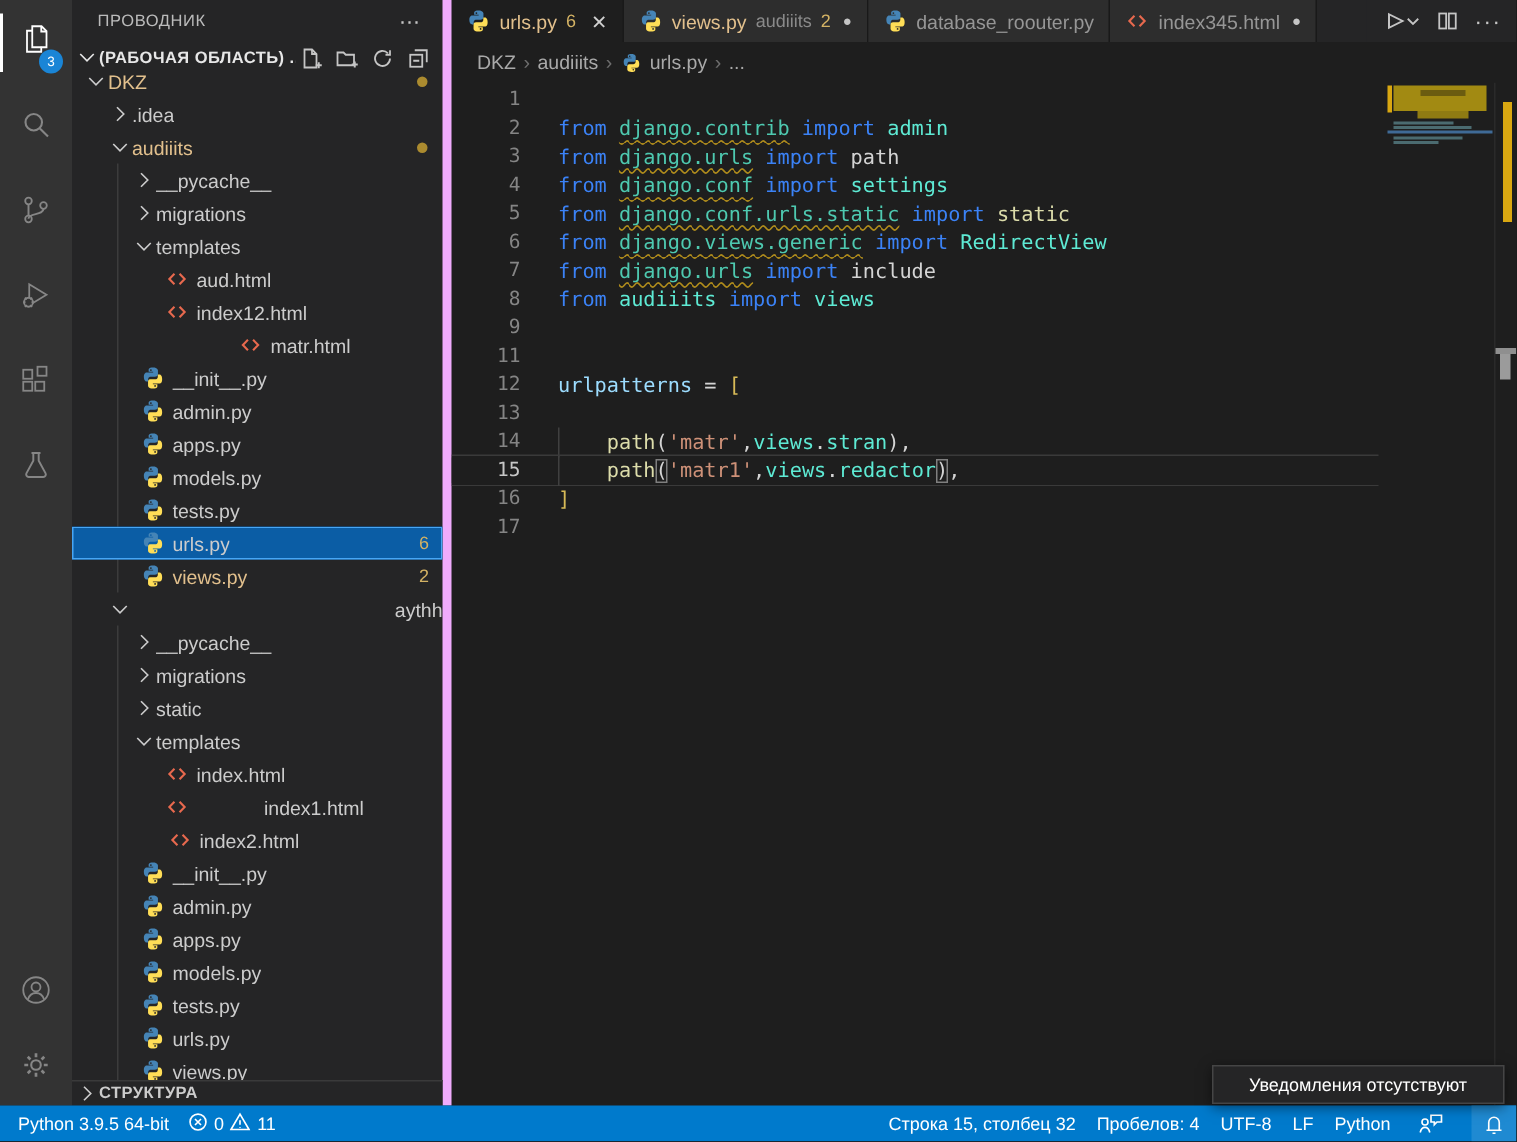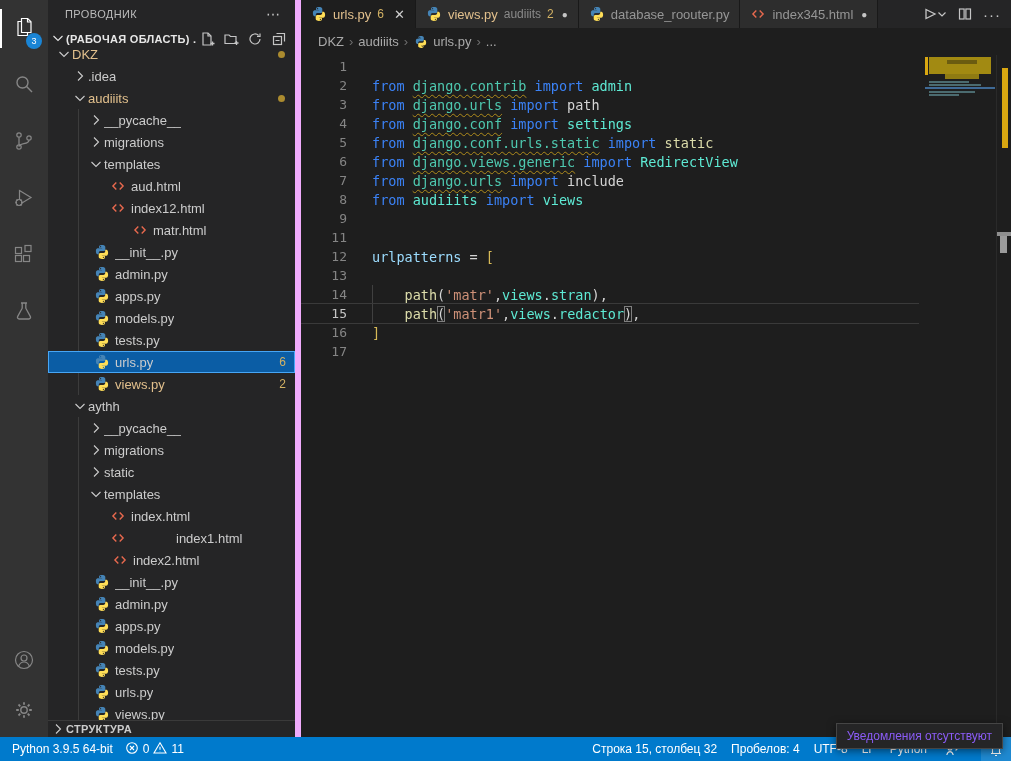--- a/index.html
+++ b/index.html
@@ -88,21 +88,21 @@
 
   
   .statusbar { position:absolute; left:0; right:0; bottom:0; height:24px; background:#007acc; color:#ffffff; display:flex; align-items:center; font-size:12px; }
   .st-left { display:flex; align-items:center; gap:12px; padding-left:12px; }
   .st-right { margin-left:auto; display:flex; align-items:center; gap:14px; }
   .st-item { display:flex; align-items:center; gap:4px; cursor:pointer; }
   .problems { display:flex; align-items:center; gap:4px; }
   .bell-wrap { width:30px; height:24px; display:flex; align-items:center; justify-content:center; background:#1f8ad2; cursor:pointer; }
   .fb-wrap { width:26px; height:24px; display:flex; align-items:center; justify-content:center; cursor:pointer; }
 
-  .tooltip { position:absolute; right:8px; bottom:12px; background:#252526; border:1px solid #454545; color:#8b5cf6; font-size:12px; padding:5px 10px; box-shadow:0 2px 8px rgba(0,0,0,.5); white-space:nowrap; }
+  .tooltip { position:absolute; right:8px; bottom:25px; background:#252526; border:1px solid #454545; color:#ffffff; font-size:12px; padding:5px 24px; box-shadow:0 2px 8px rgba(0,0,0,.5); white-space:nowrap; }
 </style>
 </head>
 <body>
 
 <div class="app">
   <div class="main">
 
     <nav class="activitybar">
       <div class="ab-top" id="abTop">
           <div class="ab-item active">
@@ -265,21 +265,21 @@
             <span class="lbl">aud.html</span>
           </div>
           <div class="row" style="padding-left: 62px;">
             <span class="ficon">
               <svg width="16" height="16" viewBox="0 0 16 16" fill="none" stroke="#e8694e" stroke-width="1.4">
                 <path d="M6.3 4.5L2.9 8l3.4 3.5M9.7 4.5L13.1 8l-3.4 3.5"></path>
               </svg>
             </span>
             <span class="lbl">index12.html</span>
           </div>
-          <div class="row" style="padding-left: 84px;">
+          <div class="row" style="padding-left: 50px; justify-content: center;">
             <span class="ficon">
               <svg width="16" height="16" viewBox="0 0 16 16" fill="none" stroke="#e8694e" stroke-width="1.4">
                 <path d="M6.3 4.5L2.9 8l3.4 3.5M9.7 4.5L13.1 8l-3.4 3.5"></path>
               </svg>
             </span>
             <span class="lbl">matr.html</span>
           </div>
           <div class="row" style="padding-left: 46px;">
             <span class="ficon">
               <svg width="16" height="16" viewBox="0 0 16 16">
@@ -338,21 +338,21 @@
           <div class="row gold" style="padding-left: 46px;">
             <span class="ficon">
               <svg width="16" height="16" viewBox="0 0 16 16">
                 <path fill="#4584b6" d="M8 1C4.9 1 5.1 2.4 5.1 2.4v1.5h3v.4H3.9S1.9 4.1 1.9 7.2s1.8 3.1 1.8 3.1h1.1V8.9s-.1-1.8 1.8-1.8h3s1.7 0 1.7-1.7V2.9S11.2 1 8 1zM6.6 2.1a.6.6 0 110 1.2.6.6 0 010-1.2z"></path>
                 <path fill="#ffde57" d="M8 15c3.1 0 2.9-1.4 2.9-1.4v-1.5h-3v-.4h4.2s2 .3 2-2.9-1.8-3.1-1.8-3.1h-1.1v1.4s.1 1.8-1.8 1.8h-3s-1.7 0-1.7 1.7v2.5S4.8 15 8 15zm1.4-1.1a.6.6 0 110-1.2.6.6 0 010 1.2z"></path>
               </svg>
             </span>
             <span class="lbl">views.py</span>
             <span class="tbadge">2</span>
           </div>
-          <div class="row" style="padding-left: 24px;">
+          <div class="row" style="padding-left: 24px; justify-content: space-between;">
             <span class="chev">
               <svg width="16" height="16" viewBox="0 0 16 16" fill="none" stroke="currentColor" stroke-width="1.2">
                 <path d="M3.5 6L8 10.5 12.5 6" stroke-width="1.1"></path>
               </svg>
             </span>
             <span class="lbl">aythh</span>
           </div>
           <div class="row" style="padding-left: 40px;">
             <span class="chev">
               <svg width="16" height="16" viewBox="0 0 16 16" fill="none" stroke="currentColor" stroke-width="1.2">

